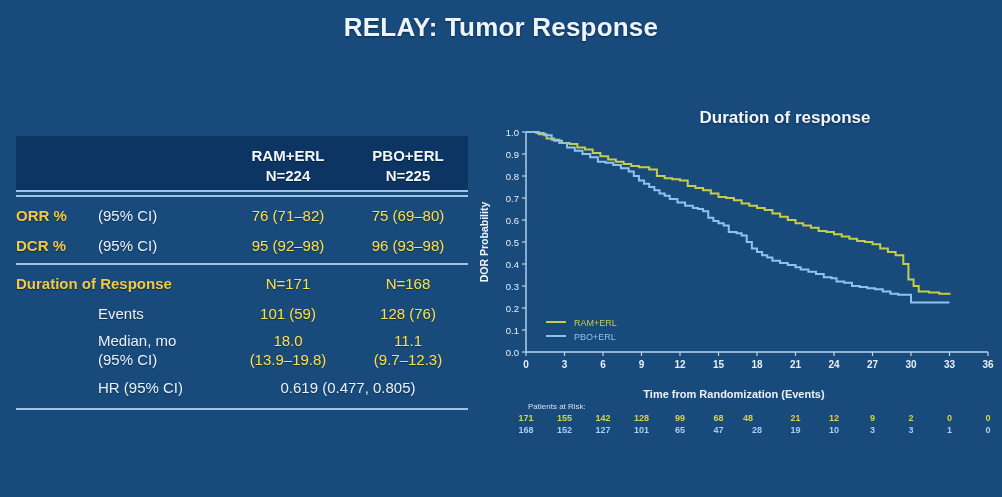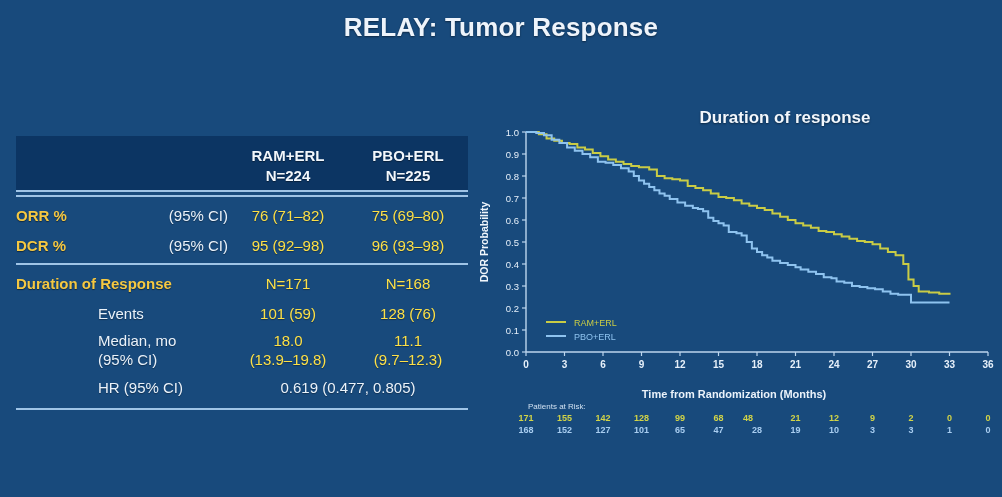--- a/index.html
+++ b/index.html
@@ -34,21 +34,21 @@
   .col-v { width: 120px; text-align: center; color: #f2f7fc; font-size: 15px; font-weight: bold; line-height: 1.32; text-shadow: 0 1px 1px rgba(0,0,0,.4); }
   .trow { display: flex; align-items: center; min-height: 30px; }
   .lbl-accent {
     color: #f5c842; font-size: 15px; font-weight: bold;
     text-shadow: 0 1px 1px rgba(0,0,0,.45);
   }
   .lbl-plain { color: #eaf2fa; font-size: 15px; text-shadow: 0 1px 1px rgba(0,0,0,.35); }
   .cell { width: 120px; text-align: center; color: #fde047; font-size: 15px; text-shadow: 0 1px 1px rgba(0,0,0,.35); }
   .cell-wide { width: 240px; text-align: center; color: #eaf2fa; font-size: 15px; text-shadow: 0 1px 1px rgba(0,0,0,.35); }
   .rule { height: 2px; background: #9fc4e6; margin: 3px 0; }
-  .lbl-cell { width: 212px; display: flex; gap: 10px; align-items: baseline; justify-content: space-between; }
+  .lbl-cell { width: 212px; display: flex; gap: 10px; align-items: baseline; }
   .lbl-key { width: 72px; }
   .indent { padding-left: 82px; }
   .stack2 { display:flex; flex-direction: column; line-height: 1.28; }
 
   
   #chart-title {
     position: absolute; left: 620px; top: 108px; width: 330px;
     text-align: center; font-size: 17px; font-weight: bold; color: #f2f7fc;
     text-shadow: 0 1px 2px rgba(0,0,0,.45);
   }
@@ -203,21 +203,21 @@
       <text x="475.5" y="242" fill="#e6f0fa" font-size="10" font-weight="bold" text-anchor="middle">33</text>
       <line x1="514" y1="226" x2="514" y2="230" stroke="#bcd6ee" stroke-width="1.2"></line>
       <text x="514" y="242" fill="#e6f0fa" font-size="10" font-weight="bold" text-anchor="middle">36</text>
       <path d="M52,6 L64.83333333333333,6 L64.83333333333333,8.200000000000003 L72.53333333333333,8.200000000000003 L72.53333333333333,12.600000000000005 L80.23333333333333,12.600000000000005 L80.23333333333333,14.800000000000008 L87.93333333333334,14.800000000000008 L87.93333333333334,17.00000000000001 L95.63333333333333,17.00000000000001 L95.63333333333333,18.10000000000001 L103.33333333333333,18.10000000000001 L103.33333333333333,21.39999999999999 L111.03333333333333,21.39999999999999 L111.03333333333333,23.59999999999999 L118.73333333333333,23.59999999999999 L118.73333333333333,26.899999999999995 L126.43333333333332,26.899999999999995 L126.43333333333332,30.199999999999996 L134.13333333333333,30.199999999999996 L134.13333333333333,33.5 L141.83333333333331,33.5 L141.83333333333331,35.7 L149.53333333333333,35.7 L149.53333333333333,37.900000000000006 L157.23333333333332,37.900000000000006 L157.23333333333332,40.10000000000001 L164.93333333333334,40.10000000000001 L164.93333333333334,41.20000000000001 L175.2,41.20000000000001 L175.2,43.400000000000006 L182.9,43.400000000000006 L182.9,49.99999999999999 L190.60000000000002,49.99999999999999 L190.60000000000002,52.19999999999999 L198.29999999999998,52.19999999999999 L198.29999999999998,53.29999999999999 L206,53.29999999999999 L206,54.39999999999999 L213.7,54.39999999999999 L213.7,59.9 L221.39999999999998,59.9 L221.39999999999998,62.1 L229.10000000000002,62.1 L229.10000000000002,64.30000000000001 L236.8,64.30000000000001 L236.8,67.60000000000001 L244.5,67.60000000000001 L244.5,70.9 L252.20000000000002,70.9 L252.20000000000002,72.00000000000001 L259.9,72.00000000000001 L259.9,74.20000000000002 L267.6,74.20000000000002 L267.6,77.49999999999999 L275.29999999999995,77.49999999999999 L275.29999999999995,79.69999999999999 L283,79.69999999999999 L283,81.89999999999999 L290.70000000000005,81.89999999999999 L290.70000000000005,84.1 L298.4,84.1 L298.4,87.4 L306.1,87.4 L306.1,90.7 L313.8,90.7 L313.8,94 L321.5,94 L321.5,97.30000000000001 L329.20000000000005,97.30000000000001 L329.20000000000005,99.50000000000001 L336.90000000000003,99.50000000000001 L336.90000000000003,101.70000000000002 L344.59999999999997,101.70000000000002 L344.59999999999997,104.99999999999999 L352.29999999999995,104.99999999999999 L352.29999999999995,106.1 L360,106.1 L360,108.3 L367.7,108.3 L367.7,110.5 L375.4,110.5 L375.4,112.7 L383.1,112.7 L383.1,114.9 L390.79999999999995,114.9 L390.79999999999995,116 L398.5,116 L398.5,118.2 L406.20000000000005,118.2 L406.20000000000005,122.60000000000001 L413.9,122.60000000000001 L413.9,125.89999999999998 L421.6,125.89999999999998 L421.6,129.20000000000002 L429.3,129.20000000000002 L429.3,138 L434.43333333333334,138 L434.43333333333334,153.39999999999998 L439.56666666666666,153.39999999999998 L439.56666666666666,160 L444.70000000000005,160 L444.70000000000005,165.5 L454.9666666666667,165.5 L454.9666666666667,166.6 L465.23333333333335,166.6 L465.23333333333335,167.7 L475.5,167.7 L475.5,168.8" fill="none" stroke="#c9cc45" stroke-width="2" stroke-linejoin="miter"></path>
       <path d="M52,6 L62.266666666666666,6 L62.266666666666666,7.100000000000001 L69.96666666666667,7.100000000000001 L69.96666666666667,9.300000000000002 L77.66666666666666,9.300000000000002 L77.66666666666666,13.700000000000006 L85.36666666666667,13.700000000000006 L85.36666666666667,17.00000000000001 L93.06666666666666,17.00000000000001 L93.06666666666666,21.39999999999999 L100.76666666666667,21.39999999999999 L100.76666666666667,24.699999999999992 L108.46666666666667,24.699999999999992 L108.46666666666667,27.999999999999996 L116.16666666666667,27.999999999999996 L116.16666666666667,31.299999999999997 L123.86666666666667,31.299999999999997 L123.86666666666667,35.7 L131.56666666666666,35.7 L131.56666666666666,36.800000000000004 L139.26666666666665,36.800000000000004 L139.26666666666665,39.00000000000001 L146.96666666666667,39.00000000000001 L146.96666666666667,42.30000000000001 L154.66666666666666,42.30000000000001 L154.66666666666666,45.60000000000001 L159.8,45.60000000000001 L159.8,49.99999999999999 L164.93333333333334,49.99999999999999 L164.93333333333334,54.39999999999999 L170.06666666666666,54.39999999999999 L170.06666666666666,57.699999999999996 L175.2,57.699999999999996 L175.2,61 L180.33333333333334,61 L180.33333333333334,64.30000000000001 L185.46666666666667,64.30000000000001 L185.46666666666667,67.60000000000001 L190.60000000000002,67.60000000000001 L190.60000000000002,69.80000000000001 L195.73333333333335,69.80000000000001 L195.73333333333335,73.10000000000001 L203.43333333333334,73.10000000000001 L203.43333333333334,76.39999999999999 L211.13333333333333,76.39999999999999 L211.13333333333333,79.69999999999999 L218.83333333333334,79.69999999999999 L218.83333333333334,81.89999999999999 L223.96666666666667,81.89999999999999 L223.96666666666667,83 L229.10000000000002,83 L229.10000000000002,85.2 L234.23333333333332,85.2 L234.23333333333332,91.8 L239.36666666666667,91.8 L239.36666666666667,95.10000000000001 L244.5,95.10000000000001 L244.5,97.30000000000001 L249.63333333333335,97.30000000000001 L249.63333333333335,99.50000000000001 L254.76666666666665,99.50000000000001 L254.76666666666665,106.1 L262.46666666666664,106.1 L262.46666666666664,107.19999999999999 L267.6,107.19999999999999 L267.6,109.39999999999999 L272.73333333333335,109.39999999999999 L272.73333333333335,116 L277.8666666666667,116 L277.8666666666667,122.60000000000001 L283,122.60000000000001 L283,125.89999999999998 L288.1333333333333,125.89999999999998 L288.1333333333333,129.20000000000002 L293.26666666666665,129.20000000000002 L293.26666666666665,131.40000000000003 L298.4,131.40000000000003 L298.4,134.7 L306.1,134.7 L306.1,136.9 L313.8,136.9 L313.8,139.1 L321.5,139.1 L321.5,141.3 L326.6333333333333,141.3 L326.6333333333333,143.5 L334.33333333333337,143.5 L334.33333333333337,145.7 L342.0333333333333,145.7 L342.0333333333333,147.9 L349.7333333333333,147.9 L349.7333333333333,151.2 L357.43333333333334,151.2 L357.43333333333334,152.3 L362.56666666666666,152.3 L362.56666666666666,155.6 L370.26666666666665,155.6 L370.26666666666665,156.70000000000002 L377.96666666666664,156.70000000000002 L377.96666666666664,160 L385.6666666666667,160 L385.6666666666667,161.10000000000002 L393.3666666666667,161.10000000000002 L393.3666666666667,162.2 L401.06666666666666,162.2 L401.06666666666666,163.3 L408.7666666666667,163.3 L408.7666666666667,165.5 L416.46666666666664,165.5 L416.46666666666664,167.7 L424.1666666666667,167.7 L424.1666666666667,168.8 L437,168.8 L437,176.5 L449.83333333333337,176.5 L449.83333333333337,176.5 L475.5,176.5 L475.5,176.5" fill="none" stroke="#8ec3ef" stroke-width="2" stroke-linejoin="miter"></path>
       <line x1="72" y1="196" x2="92" y2="196" stroke="#c9cc45" stroke-width="2"></line>
       <text x="100" y="199.5" fill="#c9cc45" font-size="9">RAM+ERL</text>
       <line x1="72" y1="210" x2="92" y2="210" stroke="#8ec3ef" stroke-width="2"></line>
       <text x="100" y="213.5" fill="#8ec3ef" font-size="9">PBO+ERL</text>
     </svg>
-  <div class="axis-label">Time from Randomization (Months)</div>
+  <div class="axis-label">Time from Randomization (Events)</div>
 
   <div id="risk-block">
     <div id="risk-title">Patients at Risk:</div>
     <div class="risk-row" id="risk-row-0">
         <span class="risk-cell risk-a" style="left: 26px;">171</span>
         <span class="risk-cell risk-a" style="left: 64.5px;">155</span>
         <span class="risk-cell risk-a" style="left: 103px;">142</span>
         <span class="risk-cell risk-a" style="left: 141.5px;">128</span>
         <span class="risk-cell risk-a" style="left: 180px;">99</span>
         <span class="risk-cell risk-a" style="left: 218.5px;">68</span>

